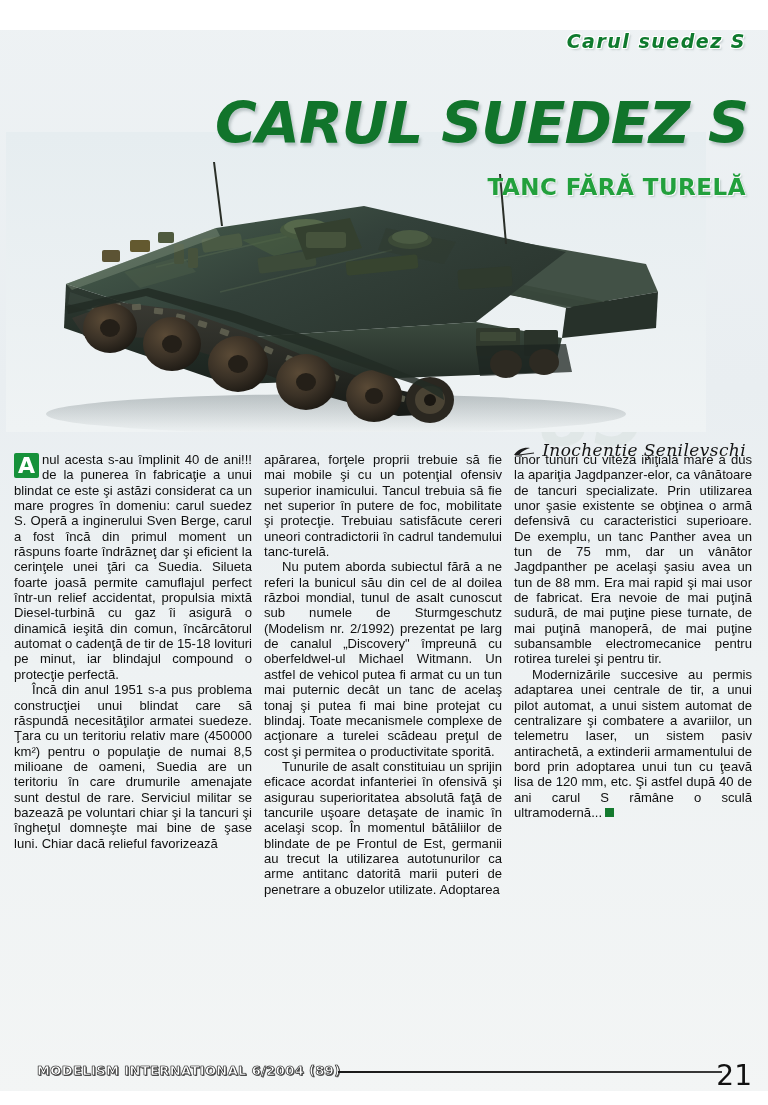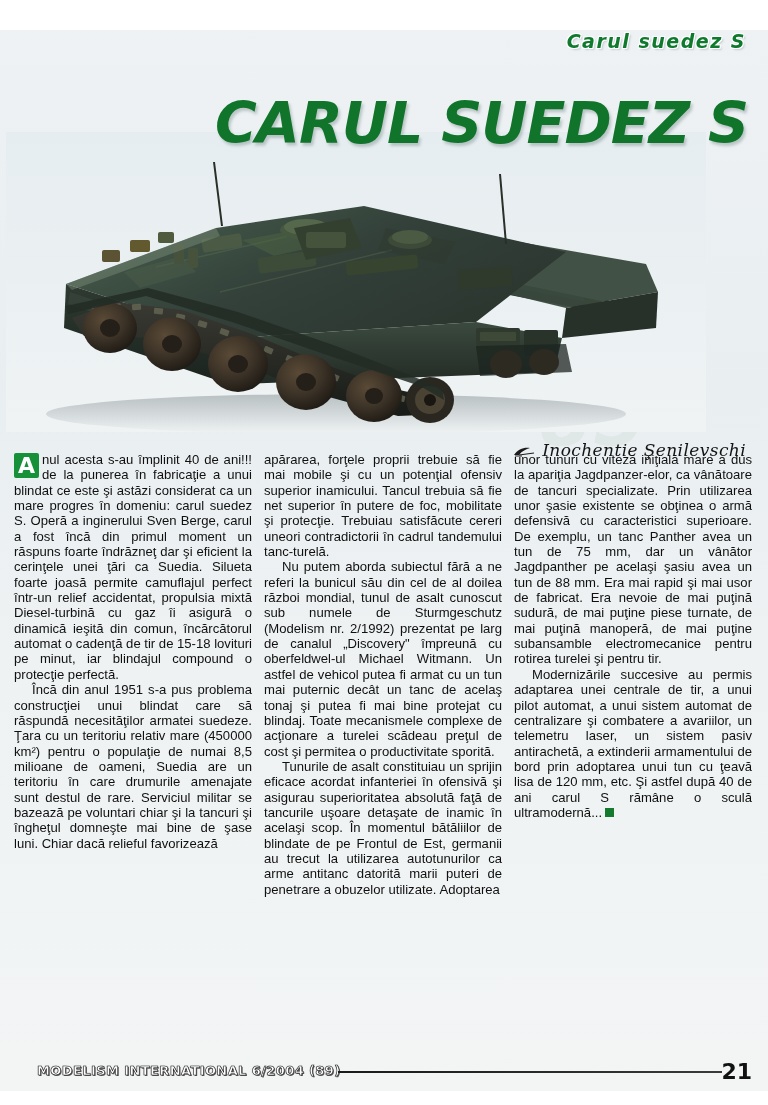--- a/index.html
+++ b/index.html
@@ -225,22 +225,22 @@
     right: 46px;
     top: 12px;
     height: 2px;
     background: linear-gradient(90deg, #1a1a1a 0%, #2b2b2b 60%, #3a3a3a 100%);
   }
   .footer-page {
     position: absolute;
     right: 16px;
     top: 0px;
     font-family: "DejaVu Sans", sans-serif;
-    font-weight: 700;
-    font-size: 22px;
+    font-weight: 400;
+    font-size: 28px;
     color: #111111;
   }
 </style>
 </head>
 <body>
 
 <div class="page">
 
   <div class="page-top-white"></div>
 
@@ -389,20 +389,21 @@
       <ellipse cx="538" cy="230" rx="15" ry="13" fill="#2d2a22"></ellipse>
 
       <path d="M60,152 L210,96 L214,104 L66,158 Z" fill="#8ea08a" opacity="0.35"></path>
     </svg>
   </div>
 
   <div class="kicker">Carul suedez S</div>
 
   <h1 class="headline">CARUL SUEDEZ S</h1>
 
+  <div class="subhead subhead-2">TANC FĂRĂ TURELĂ</div>
 
   <div class="byline">
     <span class="byline-mark">
       <svg width="22" height="12" viewBox="0 0 22 12">
         <path d="M1,9 C5,3 11,1 17,2 C13,3 9,5 6,9 Z" fill="#1d1d1d"></path>
         <path d="M6,9 L21,7" stroke="#1d1d1d" stroke-width="1.2" fill="none"></path>
         <path d="M2,10 L9,10" stroke="#1d1d1d" stroke-width="1" fill="none"></path>
       </svg>
     </span>
     <span class="byline-name">Inochentie Şenilevschi</span>

